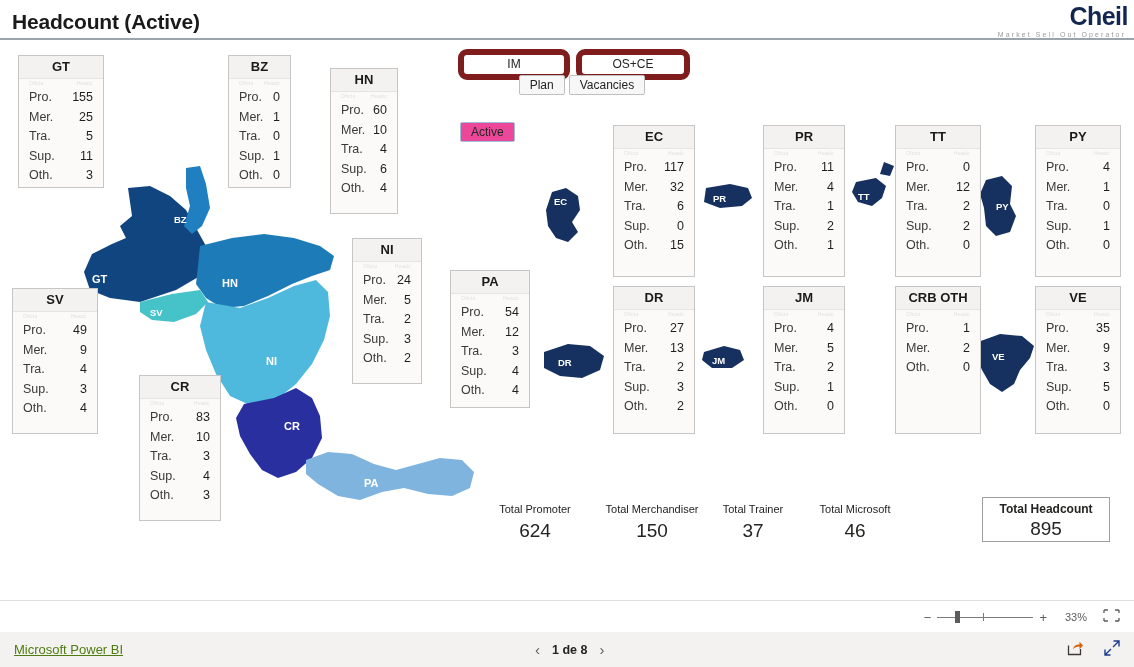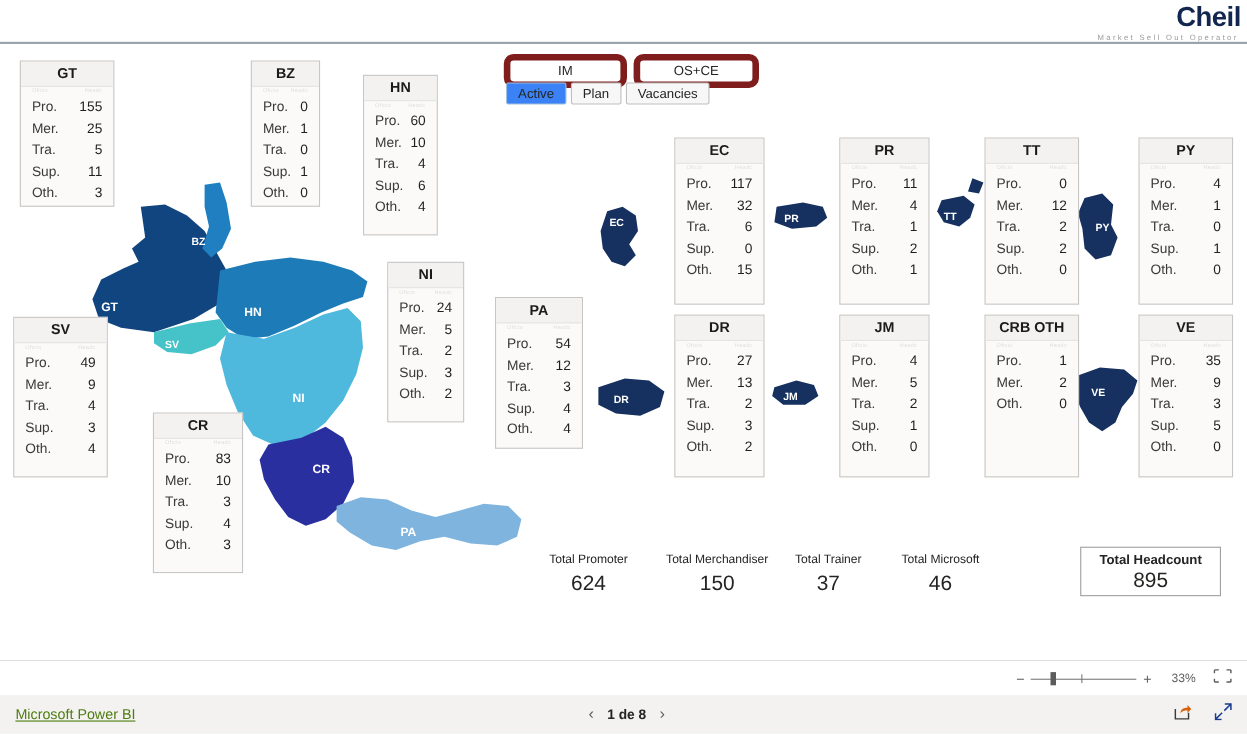--- a/index.html
+++ b/index.html
@@ -41,21 +41,21 @@
     border:6px solid #7f1d1d;border-radius:9px;background:#fff;
     font-size:12px;color:#252423;cursor:pointer;
   }
   .pill.wide{width:102px;}
   .slicer-sub{position:absolute;left:460px;top:75px;display:flex;gap:4px;}
   .tabbtn{
     height:18px;line-height:18px;text-align:center;padding:0 10px;
     border:1px solid #bfbfbf;background:#f7f7f7;border-radius:2px;
     font-size:12px;color:#252423;cursor:pointer;
   }
-  .tabbtn.active{background:#3b82f6;border-color:#9dbfdd;}
+  .tabbtn.active{background:#ec4899;border-color:#9dbfdd;margin-top:47px;}
   
   .card{
     position:absolute;background:#fbfaf9;border:1px solid #c8c6c4;
     box-sizing:border-box;overflow:hidden;
   }
   .card-head{
     height:22px;line-height:22px;text-align:center;
     font-size:13px;font-weight:bold;color:#1a1a1a;
     background:#f3f2f1;border-bottom:1px solid #e6e4e2;
   }
@@ -115,20 +115,21 @@
   .pager .arrow{font-size:15px;color:#605e5c;cursor:pointer;}
   .pager .pagetext{font-size:12.5px;font-weight:bold;color:#252423;}
   .nav-icons{position:absolute;right:14px;top:0;height:35px;display:flex;align-items:center;gap:20px;}
   .nav-icons div{cursor:pointer;}
 </style>
 </head>
 <body>
 
 <div id="report-canvas">
 
+  <div class="page-title">Headcount (Active)</div>
   <div class="title-rule"></div>
 
   <div class="logo">
     <div class="logo-line1">
       <div class="logo-mso"><span class="m1">M</span><span class="m2">S</span><span class="m3">O</span></div>
       <div class="logo-cheil">Cheil</div>
     </div>
     <div class="logo-tag">Market Sell Out Operator</div>
   </div>
 

